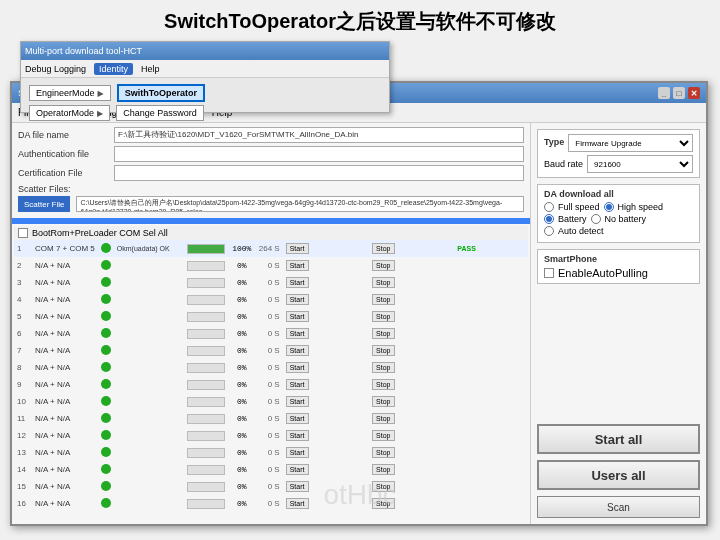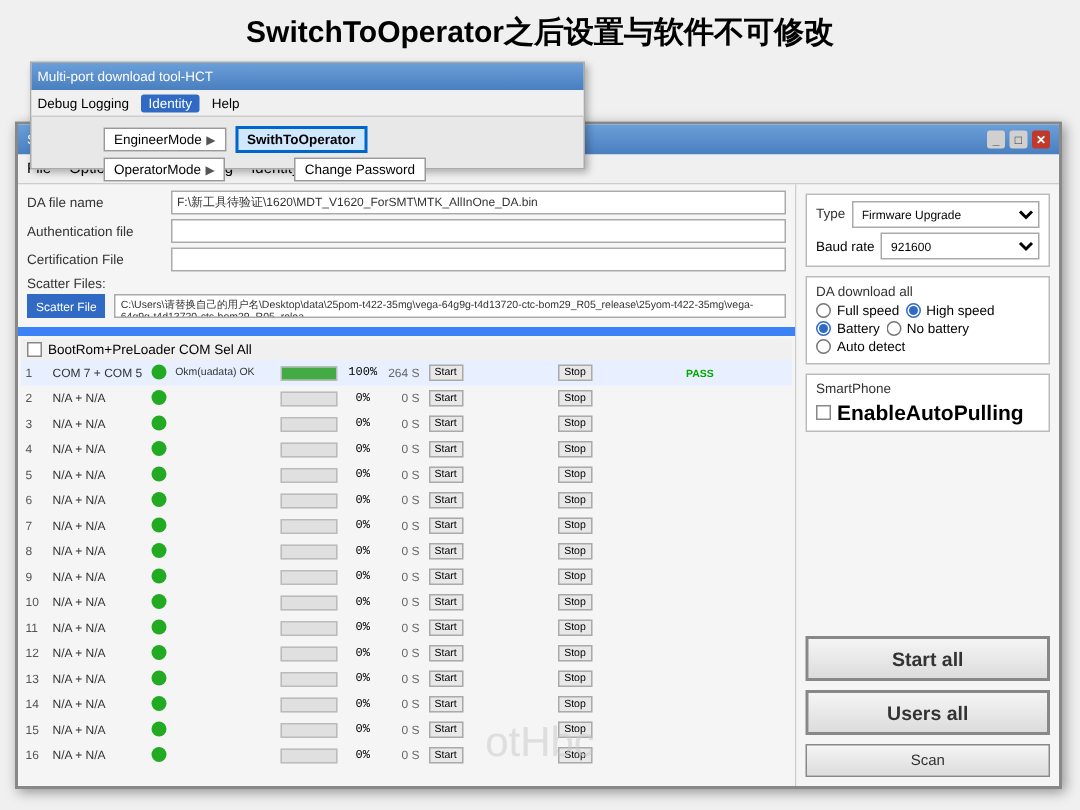--- a/index.html
+++ b/index.html
@@ -85,21 +85,20 @@
     }
 
     .menu-box {
       background: #fff;
       border: 1px solid #999;
       padding: 2px 6px;
       font-size: 9px;
       display: flex;
       align-items: center;
       gap: 3px;
-      margin-left: 40px;
     }
 
     .menu-box-blue {
       background: #d0e8ff;
       border: 2px solid #0066cc;
       padding: 2px 6px;
       font-size: 9px;
       font-weight: bold;
     }
 
@@ -334,21 +333,21 @@
     }
 
     .section-box {
       border: 1px solid #bbb;
       background: white;
       padding: 4px 6px;
     }
 
     .section-title {
       font-size: 9px;
-      font-weight: normal;
+      font-weight: bold;
       color: #333;
       margin-bottom: 3px;
     }
 
     .select-field {
       width: 100%;
       height: 18px;
       font-size: 8px;
       border: 1px solid #aaa;
       background: white;
@@ -378,22 +377,21 @@
     .autopulling-section {
       border: 1px solid #bbb;
       padding: 4px 6px;
       background: white;
     }
 
     .checkbox-row {
       display: flex;
       align-items: center;
       gap: 4px;
-      font-size: 14px;
-      font-weight: bold;
+      font-size: 11px;
     }
 
     .big-button {
       width: 100%;
       height: 30px;
       font-size: 13px;
       font-weight: bold;
       cursor: pointer;
       border: 2px solid #888;
       background: linear-gradient(to bottom, #f5f5f5, #dcdcdc);

